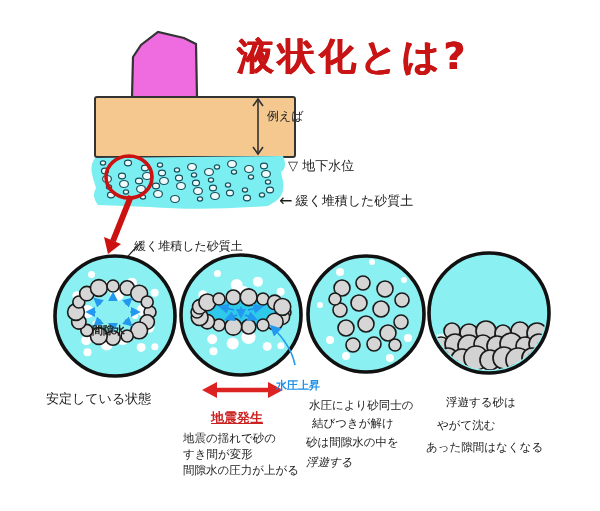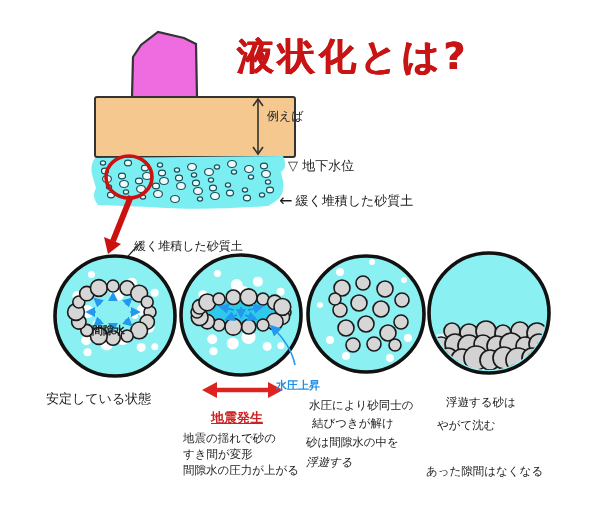--- a/index.html
+++ b/index.html
@@ -296,14 +296,14 @@
   <div class="txt small" style="left:183px;top:451px;">間隙水の圧力が上がる</div>
   <div class="txt tiny blue" style="left:276px;top:367px;">水圧上昇</div>
 
   <div class="txt small" style="left:309px;top:386px;">水圧により砂同士の</div>
   <div class="txt small" style="left:312px;top:404px;">結びつきが解け</div>
   <div class="txt small" style="left:306px;top:423px;">砂は間隙水の中を</div>
   <div class="txt small" style="left:306px;top:443px;font-style:italic;">浮遊する</div>
 
   <div class="txt small" style="left:446px;top:383px;">浮遊する砂は</div>
   <div class="txt small" style="left:437px;top:406px;">やがて沈む</div>
-  <div class="txt small" style="left:426px;top:452px;">あった隙間はなくなる</div>
+  <div class="txt small" style="left:426px;top:428px;">あった隙間はなくなる</div>
 </div>
 
 </body></html>

